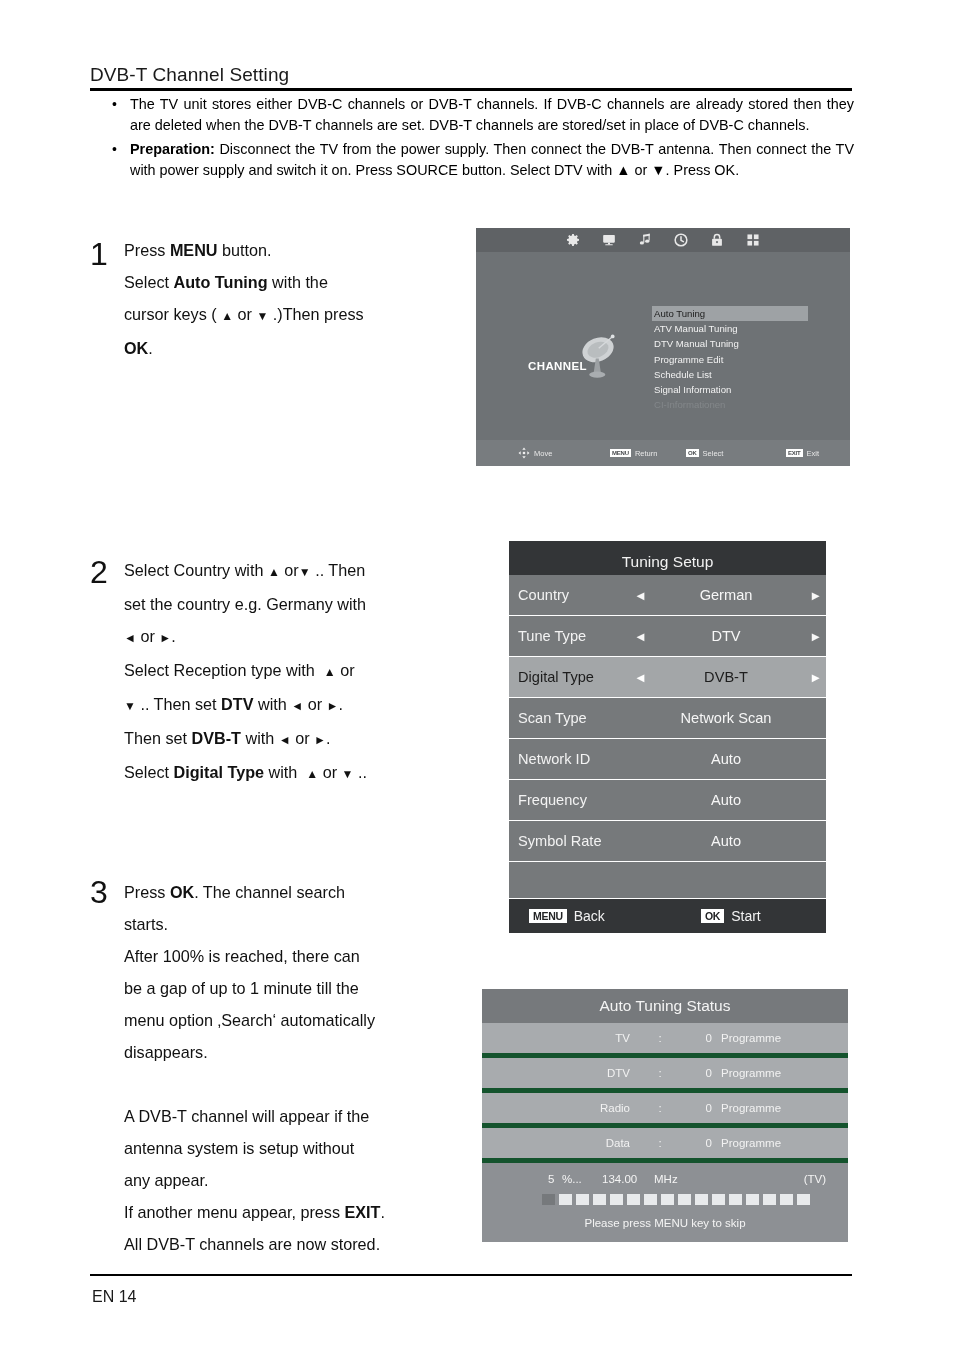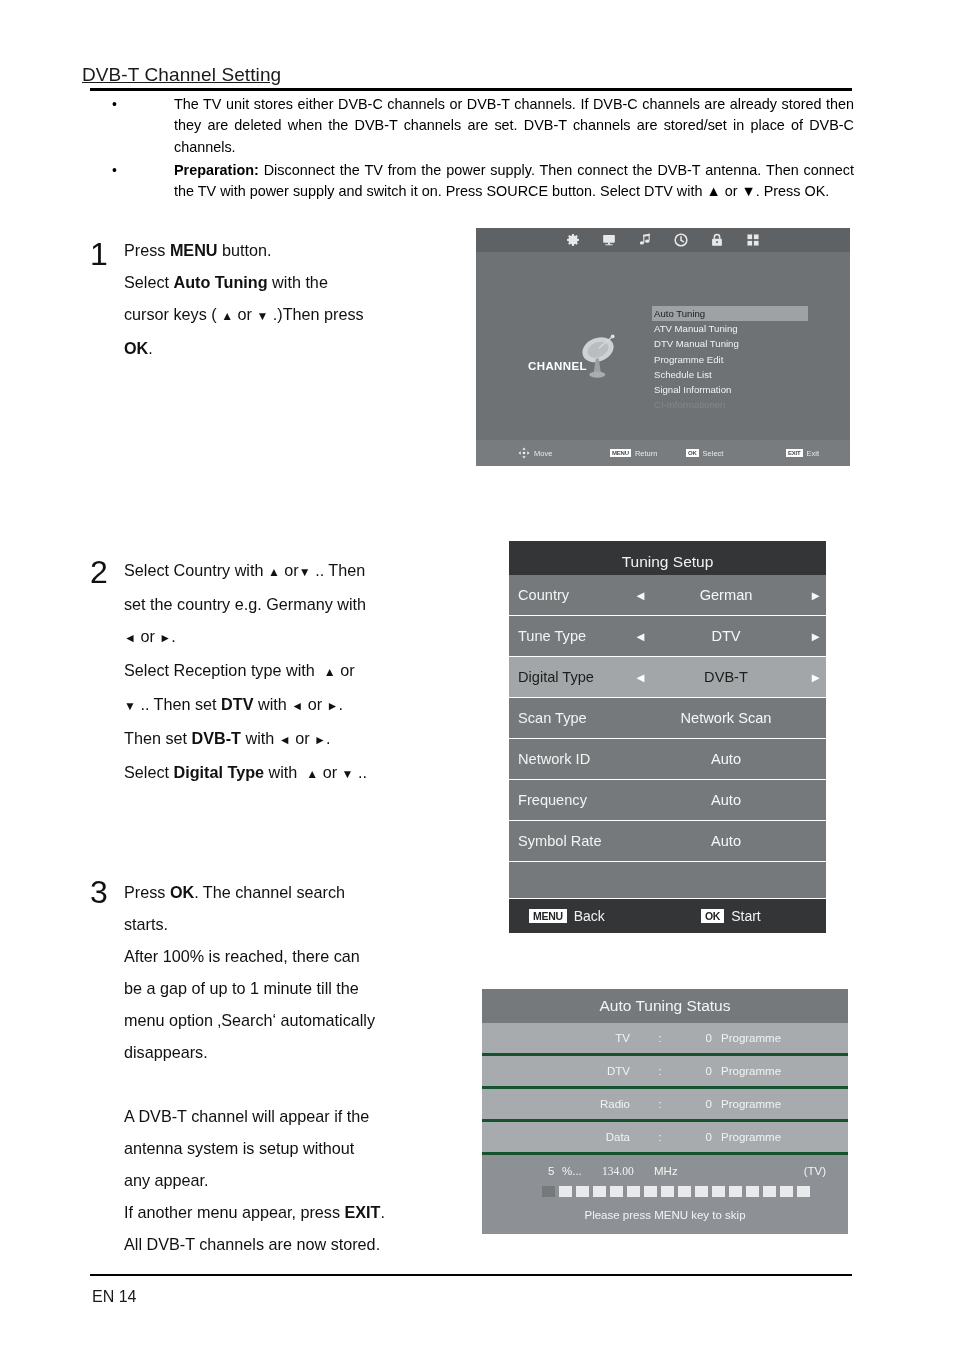--- a/index.html
+++ b/index.html
@@ -12,26 +12,25 @@
     height: 1350px;
     position: relative;
     font-family: "Liberation Sans", sans-serif;
     color: #000;
     overflow: hidden;
   }
 
   
   #page-title {
     position: absolute;
-    left: 82px;
+    left: 90px;
     top: 64px;
     font-size: 19px;
     letter-spacing: 0.1px;
     color: #1a1a1a;
-    text-decoration: underline;
   }
   #title-rule {
     position: absolute;
     left: 90px;
     top: 88px;
     width: 762px;
     height: 3px;
     background: #000;
   }
 
@@ -53,21 +52,20 @@
     font-size: 14px;
     line-height: 21px;
     text-align: left;
   }
   .bullet-text {
     flex: 1;
     font-size: 14.4px;
     line-height: 21.3px;
     text-align: justify;
     text-justify: inter-word;
-    margin-left: 44px;
   }
   .bullet-text b { font-weight: bold; }
 
   
   .step-num {
     position: absolute;
     font-size: 32px;
     font-weight: 300;
     color: #111;
     line-height: 1;
@@ -275,42 +273,42 @@
     text-align: center;
     background: #76797c;
     color: #f4f4f4;
     font-size: 15.5px;
   }
   .stat-row {
     height: 30px;
     display: flex;
     align-items: center;
     background: #a8abae;
-    border-bottom: 3px solid #14532d;
+    border-bottom: 5px solid #14532d;
     font-size: 11.5px;
     color: #f2f2f2;
   }
   .stat-row .s-label { width: 148px; text-align: right; }
   .stat-row .s-colon { width: 60px; text-align: center; }
   .stat-row .s-count { width: 22px; text-align: right; }
   .stat-row .s-unit  { padding-left: 9px; }
   #status-progress {
     background: #8d9094;
     padding: 10px 0 0 0;
   }
   .prog-line {
     display: flex;
     align-items: baseline;
     font-size: 11.5px;
     color: #f4f4f4;
     padding: 0 22px 0 66px;
   }
   .prog-line .pct { width: 14px; }
   .prog-line .pctsign { width: 40px; }
-  .prog-line .freq { width: 52px; font-family: Liberation Serif, serif; }
+  .prog-line .freq { width: 52px; }
   .prog-line .unit { flex: 1; }
   .prog-line .mode { }
   .prog-bar {
     display: flex;
     gap: 4px;
     padding: 9px 0 0 60px;
   }
   .prog-seg {
     width: 13px;
     height: 11px;

